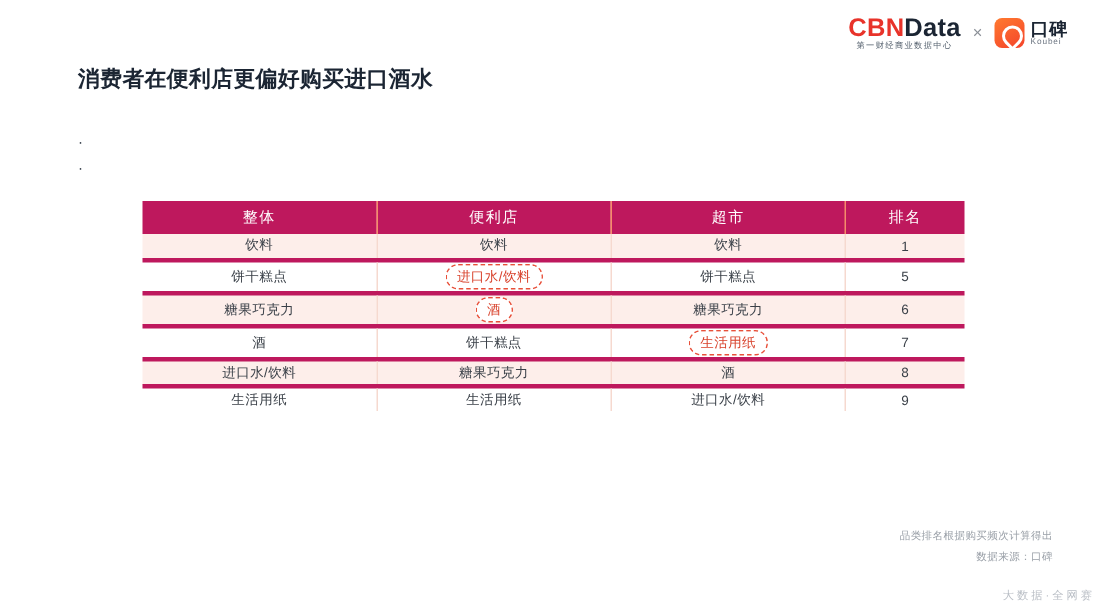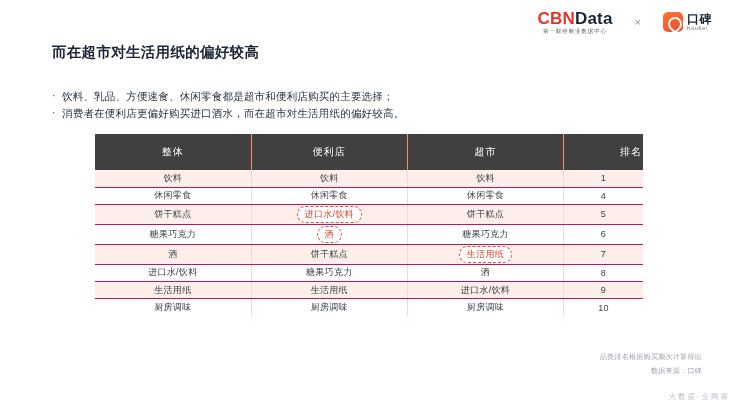--- a/index.html
+++ b/index.html
@@ -11,21 +11,21 @@
     color: #222;
     overflow: hidden;
     position: relative;
   }
   
   .brand-bar {
     position: absolute;
     top: 10px; right: 18px;
     display: flex;
     align-items: center;
-    gap: 20px;
+    gap: 6px;
   }
   .cbn {
     display: flex;
     flex-direction: column;
     align-items: center;
     line-height: 1;
   }
   .cbn-main {
     font-size: 17px;
     font-weight: bold;
@@ -118,36 +118,36 @@
     position: absolute;
     left: 95px; top: 134px;
     width: 548px;
   }
   table {
     border-collapse: collapse;
     width: 100%;
     table-layout: fixed;
   }
   th {
-    background: #404040;
+    background: #be185d;
     color: #ffffff;
     font-size: 10px;
     font-weight: normal;
-    height: 36px;
+    height: 22px;
     letter-spacing: 1px;
     border-right: 1px solid #f4apx;
     border-right: 1px solid #f58b6a;
   }
-  th:last-child { border-right: none; text-align: right; }
+  th:last-child { border-right: none; }
   td {
     height: 17.2px;
     font-size: 9px;
     text-align: center;
     color: #3a4048;
-    border-bottom: 1px solid #be185d;
+    border-bottom: 3px solid #be185d;
     border-right: 1px solid #f6d9cf;
     letter-spacing: .3px;
   }
   td:last-child { border-right: none; }
   tbody tr:nth-child(odd) td { background: #fdeeea; }
   tbody tr:nth-child(even) td { background: #ffffff; }
   tbody tr:last-child td { border-bottom: none; }
   .cell-box {
     display: inline-block;
     padding: 1px 7px;
@@ -191,30 +191,28 @@
   <div class="brand-x">×</div>
   <div class="koubei">
     <div class="kb-mark"></div>
     <div class="kb-text">
       <div class="kb-cn">口碑</div>
       <div class="kb-en">Koubei</div>
     </div>
   </div>
 </div>
 
-<div class="page-title">而在超市对生活用纸的偏好较高</div>
+<div class="page-title">消费者在便利店更偏好购买进口酒水</div>
 
 <div class="bullets">
   <div class="bullet">
     <span class="dot">·</span>
-    <span>饮料、乳品、方便速食、休闲零食都是超市和便利店购买的主要选择；</span>
   </div>
   <div class="bullet">
     <span class="dot">·</span>
-    <span>消费者在便利店更偏好购买进口酒水，而在超市对生活用纸的偏好较高。</span>
   </div>
 </div>
 
 <div class="table-wrap">
   <table>
     <colgroup>
       <col style="width:28.5%">
       <col style="width:28.5%">
       <col style="width:28.5%">
       <col style="width:14.5%">
@@ -228,26 +226,20 @@
       </tr>
     </thead>
     <tbody>
       <tr>
         <td>饮料</td>
         <td>饮料</td>
         <td>饮料</td>
         <td>1</td>
       </tr>
       <tr>
-        <td>休闲零食</td>
-        <td>休闲零食</td>
-        <td>休闲零食</td>
-        <td>4</td>
-      </tr>
-      <tr>
         <td>饼干糕点</td>
         <td><span class="cell-box">进口水/饮料</span></td>
         <td>饼干糕点</td>
         <td>5</td>
       </tr>
       <tr>
         <td>糖果巧克力</td>
         <td><span class="cell-box">酒</span></td>
         <td>糖果巧克力</td>
         <td>6</td>
@@ -263,25 +255,19 @@
         <td>糖果巧克力</td>
         <td>酒</td>
         <td>8</td>
       </tr>
       <tr>
         <td>生活用纸</td>
         <td>生活用纸</td>
         <td>进口水/饮料</td>
         <td>9</td>
       </tr>
-      <tr>
-        <td>厨房调味</td>
-        <td>厨房调味</td>
-        <td>厨房调味</td>
-        <td>10</td>
-      </tr>
     </tbody>
   </table>
 </div>
 
 <div class="footnote f1">品类排名根据购买频次计算得出</div>
 <div class="footnote f2">数据来源：口碑</div>
 <div class="page-footer">大数据·全网赛</div>
 
 </body></html>

